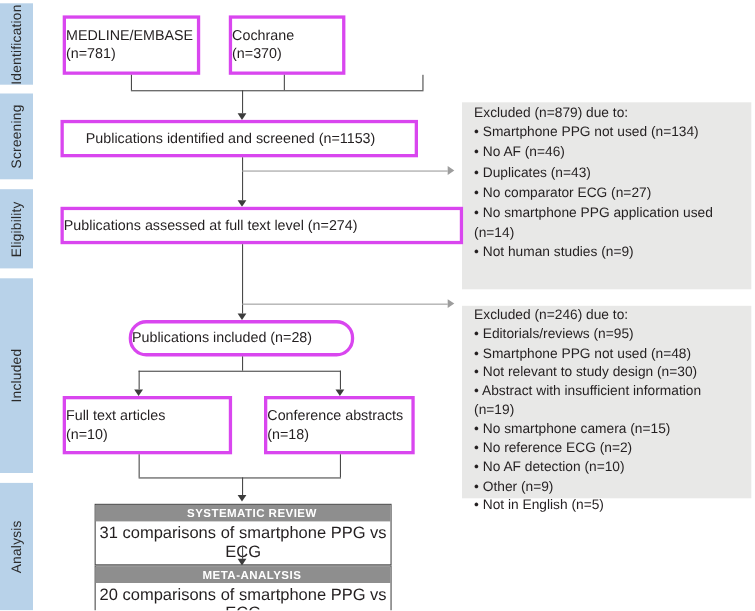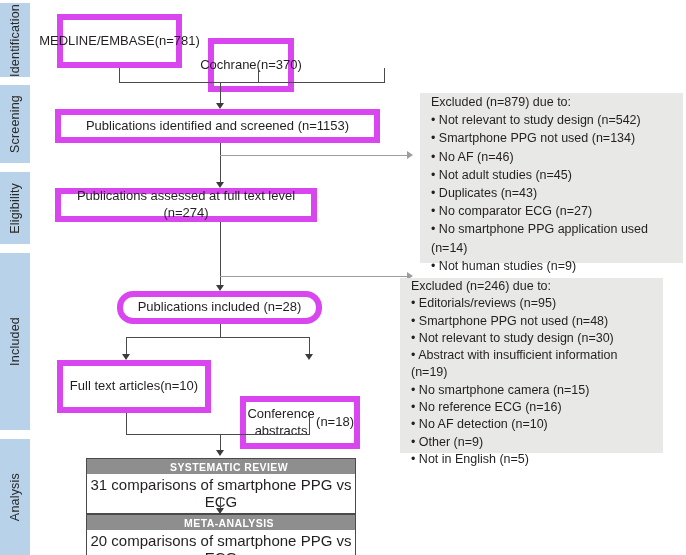--- a/index.html
+++ b/index.html
@@ -11,22 +11,22 @@
   .sb{
     position:absolute;left:0;width:30px;background:#b8d2e9;
     display:flex;align-items:center;justify-content:center;
   }
   .sb span{
     writing-mode:vertical-rl;transform:rotate(180deg);
     font-size:12.5px;color:#2a2a2a;letter-spacing:0.2px;white-space:nowrap;
   }
   
   .box{
-    position:absolute;background:#fff;border:6px solid #d946ef;box-sizing:border-box;
-    display:flex;align-items:center;justify-content:center;
+    position:absolute;background:#fff;border:3px solid #d946ef;box-sizing:border-box;
+    display:flex;flex-direction:column;align-items:flex-start;justify-content:center;
     text-align:center;font-size:13px;line-height:1.3;
   }
   
   .excl{
     position:absolute;background:#e8e8e7;box-sizing:border-box;
     font-size:12.5px;padding:0 6px 0 11px;
   }
   .excl .t{margin:0 0 0 0;}
   .excl ul{list-style:none;margin:0;padding:0;}
   .excl li::before{content:"• ";}
@@ -64,73 +64,71 @@
       <span>Included</span>
     </div>
   <div class="sb" style="top:439px;height:116px;">
       <span>Analysis</span>
     </div>
 
   <div class="box" style="left:57px;top:14px;width:125px;height:54px;">
     <div>MEDLINE/EMBASE</div>
     <div>(n=781)</div>
   </div>
-  <div class="box" style="left:208px;top:14px;width:86px;height:54px;margin-top:24px;">
+  <div class="box" style="left:208px;top:14px;width:106px;height:54px;">
     <div>Cochrane</div>
     <div>(n=370)</div>
   </div>
 
   <div class="vl" style="left:119px;top:68px;height:14px;"></div>
   <div class="vl" style="left:258px;top:68px;height:14px;"></div>
   <div class="vl" style="left:384px;top:68px;height:14px;"></div>
   <div class="hl" style="left:119px;top:82px;width:266px;"></div>
   <div class="vl" style="left:220px;top:82px;height:21px;"></div>
   <div class="ad" style="left:216px;top:103px;"></div>
 
-  <div class="box" style="left:55px;top:109px;width:325px;height:34px;">
+  <div class="box" style="left:55px;top:109px;width:325px;height:34px;padding-left:20px;">
     <div>Publications identified and screened (n=1153)</div>
   </div>
 
   <div class="vl" style="left:220px;top:143px;height:39px;"></div>
   <div class="ad" style="left:216px;top:182px;"></div>
   <div class="hl gray" style="left:220px;top:155px;width:187px;"></div>
   <div class="ar" style="left:407px;top:151px;"></div>
 
   <div class="excl lh18" style="left:420px;top:93px;width:263px;height:170px;">
     <div class="t">Excluded (n=879) due to:</div>
     <ul>
-      <li>Not relevant to study design (n=542)</li>
       <li>Smartphone PPG not used (n=134)</li>
       <li>No AF (n=46)</li>
-      <li>Not adult studies (n=45)</li>
       <li>Duplicates (n=43)</li>
       <li>No comparator ECG (n=27)</li>
       <li>No smartphone PPG application used (n=14)</li>
       <li>Not human studies (n=9)</li>
     </ul>
   </div>
 
-  <div class="box" style="left:55px;top:188px;width:262px;height:34px;">
+  <div class="box" style="left:55px;top:188px;width:366px;height:34px;">
     <div>Publications assessed at full text level (n=274)</div>
   </div>
 
   <div class="vl" style="left:220px;top:222px;height:63px;"></div>
   <div class="ad" style="left:216px;top:285px;"></div>
   <div class="hl gray" style="left:220px;top:276px;width:187px;"></div>
   <div class="ar" style="left:407px;top:272px;"></div>
 
-  <div class="excl lh17" style="left:400px;top:278px;width:263px;height:175px;">
+  <div class="excl lh17" style="left:420px;top:278px;width:263px;height:175px;">
     <div class="t">Excluded (n=246) due to:</div>
     <ul>
       <li>Editorials/reviews (n=95)</li>
       <li>Smartphone PPG not used (n=48)</li>
       <li>Not relevant to study design (n=30)</li>
       <li>Abstract with insufficient information (n=19)</li>
       <li>No smartphone camera (n=15)</li>
-      <li>No reference ECG (n=16)</li>
+      <li>No reference ECG (n=2)</li>
       <li>No AF detection (n=10)</li>
       <li>Other (n=9)</li>
       <li>Not in English (n=5)</li>
     </ul>
   </div>
 
   <div class="box" style="left:117px;top:291px;width:205px;height:33px;border-radius:16px;">
     <div>Publications included (n=28)</div>
   </div>
 
@@ -138,21 +136,21 @@
   <div class="hl" style="left:126px;top:337px;width:184px;"></div>
   <div class="vl" style="left:126px;top:337px;height:17px;"></div>
   <div class="ad" style="left:122px;top:354px;"></div>
   <div class="vl" style="left:309px;top:337px;height:17px;"></div>
   <div class="ad" style="left:305px;top:354px;"></div>
 
   <div class="box" style="left:57px;top:360px;width:154px;height:53px;">
     <div>Full text articles</div>
     <div>(n=10)</div>
   </div>
-  <div class="box" style="left:240px;top:360px;width:120px;height:53px;margin-top:36px;">
+  <div class="box" style="left:240px;top:360px;width:137px;height:53px;">
     <div>Conference abstracts</div>
     <div>(n=18)</div>
   </div>
 
   <div class="vl" style="left:126px;top:413px;height:21px;"></div>
   <div class="vl" style="left:309px;top:413px;height:21px;"></div>
   <div class="hl" style="left:126px;top:434px;width:184px;"></div>
   <div class="vl" style="left:220px;top:434px;height:16px;"></div>
   <div class="ad" style="left:216px;top:450px;"></div>
 

